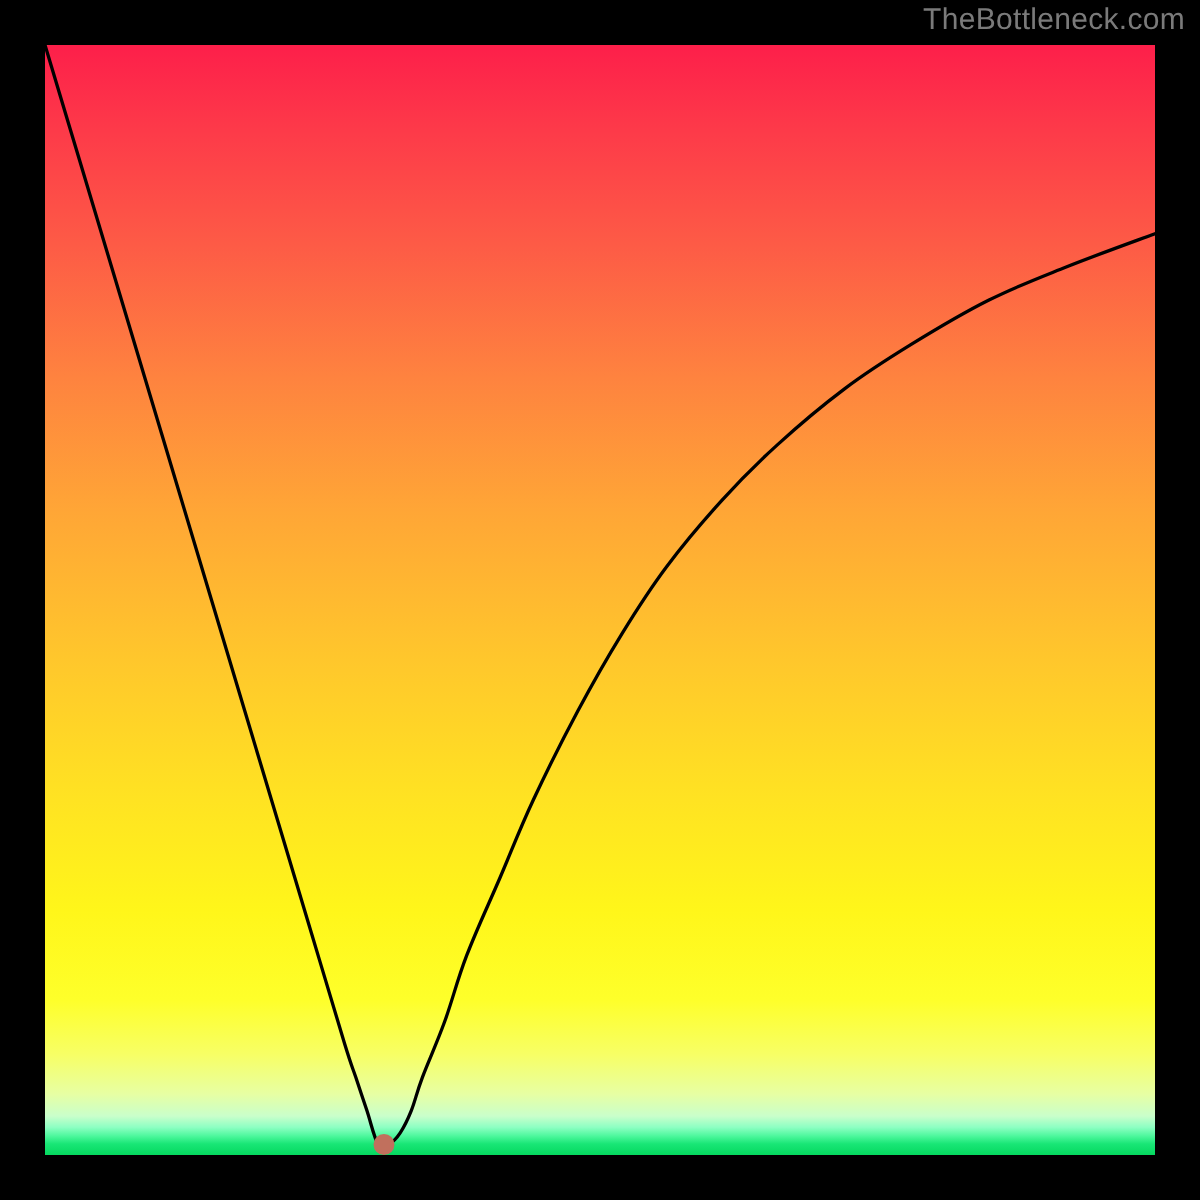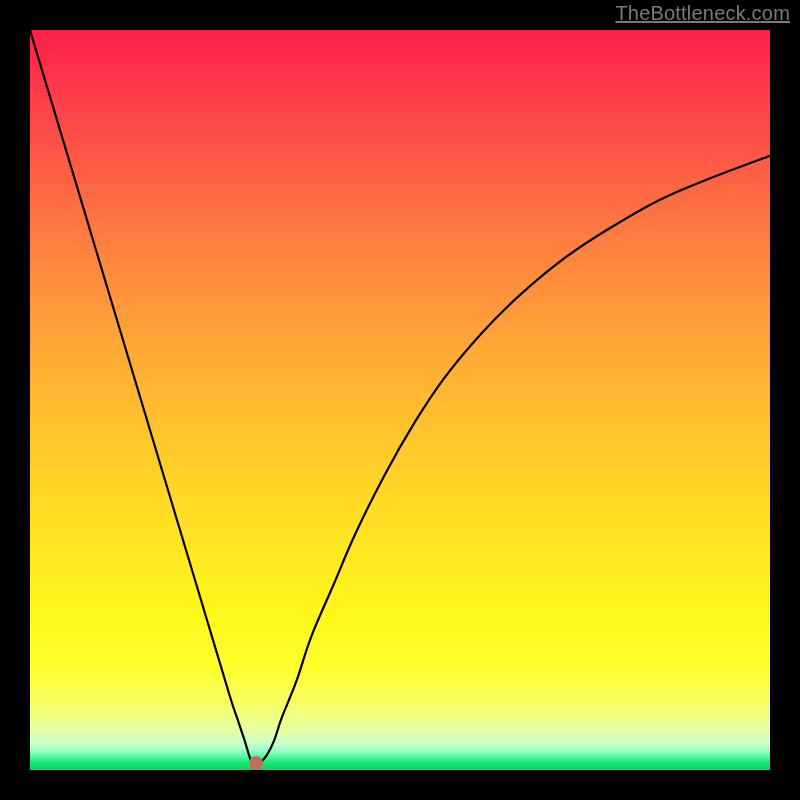--- a/index.html
+++ b/index.html
@@ -18,21 +18,20 @@
   }
   .watermark {
     position: absolute;
     top: 2px;
     right: 10px;
     color: #7a7a7a;
     font-size: 20px;
     letter-spacing: 0.2px;
     font-weight: 500;
     z-index: 5;
-    text-decoration: underline;
   }
   .plot-area {
     position: absolute;
     left: 30px;
     top: 30px;
     width: 740px;
     height: 740px;
     overflow: hidden;
   }
   .gradient {

